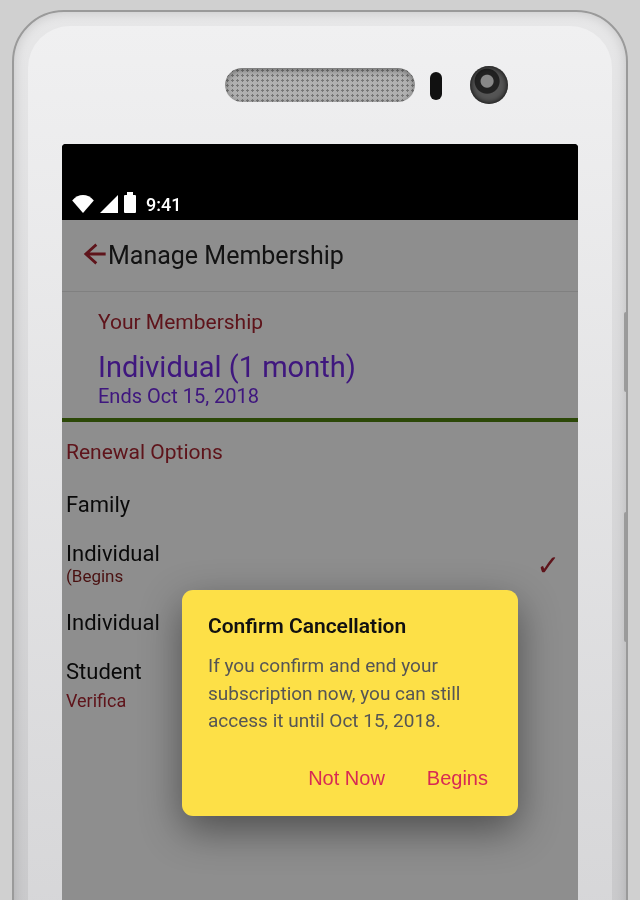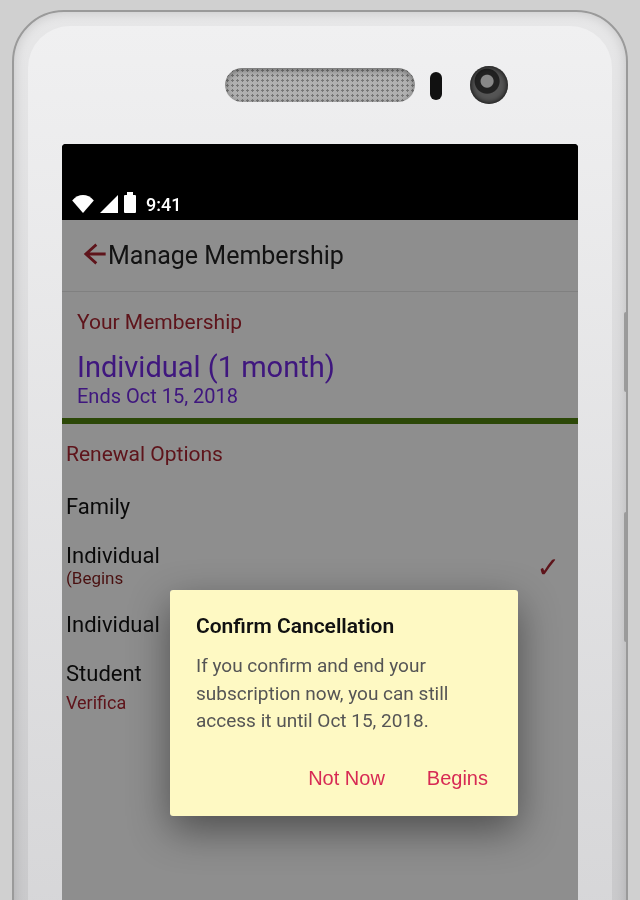--- a/index.html
+++ b/index.html
@@ -95,39 +95,39 @@
 
   .appbar {
     height: 72px;
     display: flex; align-items: center;
     padding: 0 18px;
     border-bottom: 1px solid #ddd;
   }
   .back-arrow { color:#a3242f; }
   .appbar-title { font-size: 25px; color:#222; font-weight: 400;}
 
-  .section { padding: 18px 15px 10px; border-bottom: 6px solid #4d7c0f;}
+  .section { padding: 18px 36px 10px; border-bottom: 4px solid #4d7c0f;}
   .section-h { color:#a3242f; font-size: 21px; font-weight:400; margin-bottom: 16px;}
   .plan-name { font-size: 29px; color:#6d28d9; }
   .plan-sub { font-size: 20px; color:#6d28d9; margin-top: 0;}
 
   .opts { padding: 18px 4px 0; }
   .opt-row { position: relative; padding: 12px 0; font-size: 22px; color:#111;}
   .opt-row.small .sub { font-size: 17px; color:#7f1d1d;}
   .check { position:absolute; right: 14px; top: 20px; color:#a3242f; font-size: 28px;}
   .verif { color:#a3242f; font-size: 18px; margin-top: -6px;}
 
   
   .dialog {
     position: absolute;
     z-index: 10;
-    left: 108px; right: 60px;
+    left: 120px; right: 60px;
     top: 370px;
-    background: #fef9c3;
-    border-radius: 3px;
+    background: #fde047;
+    border-radius: 11px;
     box-shadow: 0 14px 40px rgba(0,0,0,.45);
     padding: 24px 26px 14px;
   }
   .dialog-title { font-size: 21px; font-weight: 600; color:#111; margin-bottom: 14px;}
   .dialog-body { font-size: 19px; line-height: 1.45; color:#555;}
   .dialog-actions { display:flex; justify-content:flex-end; gap: 34px; margin-top: 26px; padding-bottom: 6px;}
   .dlg-btn { background:none; border:none; font-size: 20px; font-weight:500; color:#d72a54; cursor:pointer; padding: 6px 4px; text-align: center;}
 </style>
 </head>
 <body>

